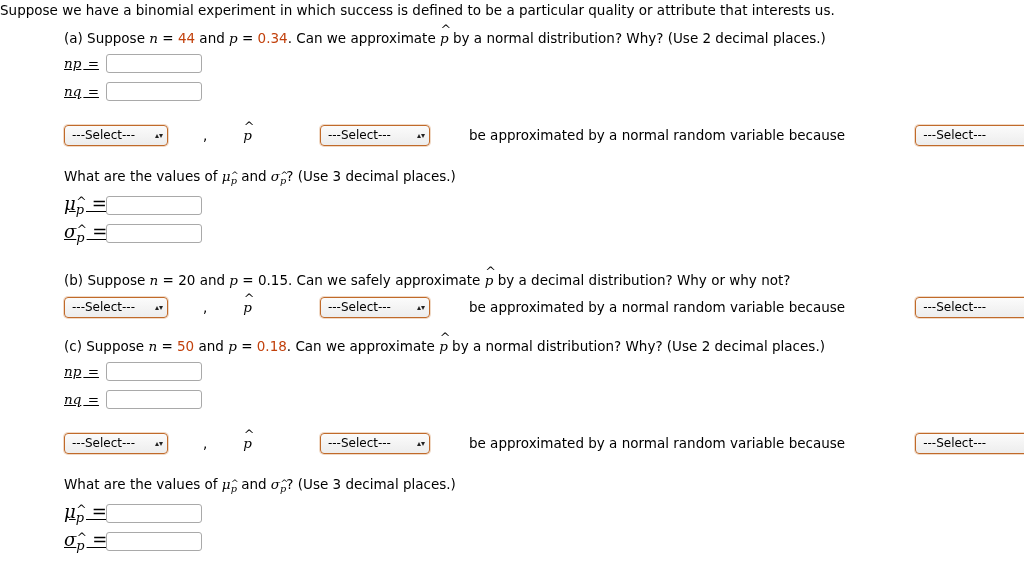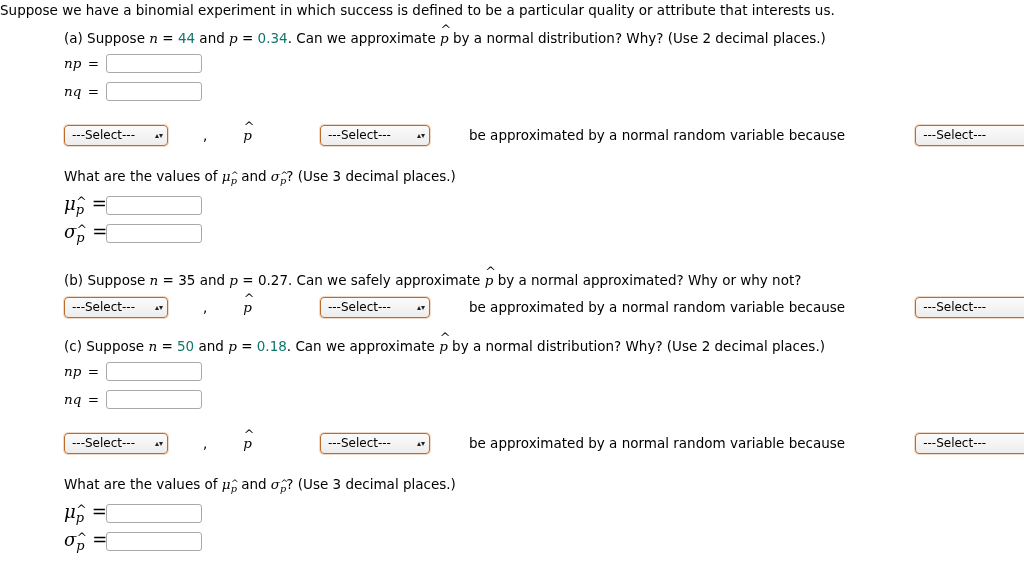--- a/index.html
+++ b/index.html
@@ -34,21 +34,21 @@
   .qline {
     font-size: 13.5px;
     white-space: nowrap;
     margin: 0;
   }
   .mathvar {
     font-family: "DejaVu Serif", serif;
     font-style: italic;
   }
   .num-blue {
-    color: #0f766e;
+    color: #c2410c;
   }
   .phat {
     position: relative;
     display: inline-block;
     font-family: "DejaVu Serif", serif;
     font-style: italic;
   }
   .phat::after {
     content: "^";
     position: absolute;
@@ -63,20 +63,21 @@
     align-items: center;
     margin-top: 6px;
     height: 22px;
   }
   .fieldlabel {
     width: 42px;
     font-family: "DejaVu Serif", serif;
     font-style: italic;
     font-size: 13.5px;
     white-space: nowrap;
+    text-decoration: underline;
   }
   .txtbox {
     width: 96px;
     height: 19px;
     border: 1px solid #a9a9a9;
     border-radius: 3px;
     background: #ffffff;
     box-sizing: border-box;
   }
   .txtbox.answer {
@@ -199,21 +200,21 @@
     </div>
 
     <div class="fieldrow">
       <span class="fieldlabel sigma-label"><span class="greek">σ</span><span class="sub phat">p</span><span class="eq"> = </span></span>
       <input class="txtbox" type="text" value="" style="">
     </div>
   </div>
 
   <div class="part" style="top: 272px;">
     <div class="qline">
-      <span>(b) Suppose </span><span class="mathvar">n</span><span> = </span><span>35</span><span> and </span><span class="mathvar">p</span><span> = </span><span>0.27</span><span>. Can we safely approximate </span><span class="phat">p</span><span> by a normal approximated? Why or why not?</span>
+      <span>(b) Suppose </span><span class="mathvar">n</span><span> = </span><span>20</span><span> and </span><span class="mathvar">p</span><span> = </span><span>0.15</span><span>. Can we safely approximate </span><span class="phat">p</span><span> by a decimal distribution? Why or why not?</span>
     </div>
 
     <div class="selrow" style="margin-top: 8px;">
       <span class="select small">
         <span>---Select---</span>
         <span class="arrows">▴▾</span>
       </span>
       <span class="sep">,</span>
       <span class="phat">p</span>
       <span style="width:6px;"></span>

